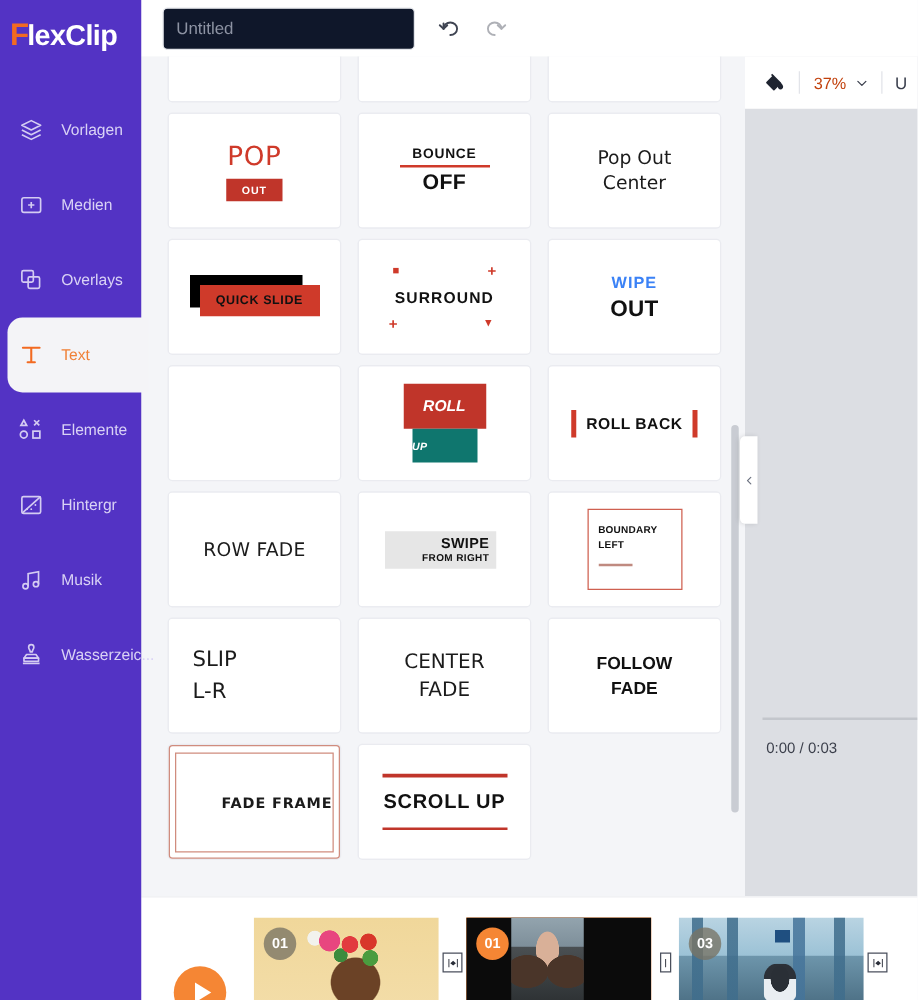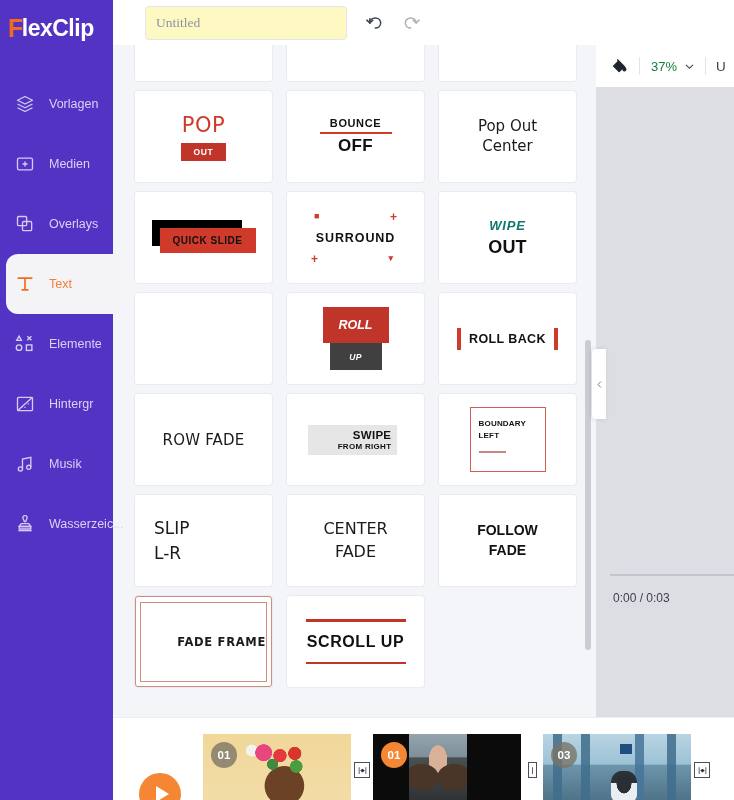--- a/index.html
+++ b/index.html
@@ -95,29 +95,29 @@
   .topbar {
     position: absolute;
     left: 113px; top: 0;
     width: 621px; height: 45px;
     background: #ffffff;
     display: flex;
     align-items: center;
     z-index: 12;
   }
   .title-input {
-    margin-left: 32px;
+    margin-left: 17px;
     width: 202px; height: 34px;
     border: 1px solid #e3e5ea;
     border-radius: 4px;
-    background: #fef9c3;
+    background: #0f172a;
     font-size: 13.5px;
     color: #7b8193;
     padding: 0 10px;
-    font-family: Liberation Serif, serif;
+    font-family: Liberation Sans, sans-serif;
     outline: none;
   }
   .title-input::placeholder { color: #8d93a3; }
   .hist-btns {
     display: flex;
     align-items: center;
     margin-left: 16px;
     gap: 16px;
   }
   .hist-btn { cursor: pointer; width: 22px; height: 22px; display: flex; align-items: center; justify-content: center;}
@@ -204,40 +204,40 @@
   }
 
   .s-surround { position: relative; }
   .s-surround .l1 { font-size: 12.5px; font-weight: 800; letter-spacing: 0.9px; color: #111; }
   .s-surround .m { position: absolute; color: #cf3a2a; font-size: 10px; font-weight: 700; line-height: 1;}
   .s-surround .m.tl { left: 19px; top: 22px; font-size: 12px; }
   .s-surround .m.tr { right: 26px; top: 23px; font-size: 9px;}
   .s-surround .m.bl { left: 22px; bottom: 24px; font-size: 9px;}
   .s-surround .m.br { right: 22px; bottom: 22px; font-size: 12px;}
 
-  .s-wipe .l1 { font-size: 13px; font-weight: 800; color: #0f766e; letter-spacing: 0.8px; font-style: italic; }
+  .s-wipe .l1 { font-size: 13px; font-weight: 800; color: #3b82f6; letter-spacing: 0.8px; }
   .s-wipe .l2 { font-size: 18px; font-weight: 800; color: #111; margin-top: 4px; letter-spacing: 0.2px;}
 
   .s-fadeup .l1 {
     font-size: 14px; font-weight: 800; color: #111; line-height: 1.35; text-align: left; align-self: center;
   }
 
   .s-rollup .block {
     position: relative; width: 66px; height: 63px;
   }
   .s-rollup .b1 {
     position: absolute; left: 0; top: 0; width: 66px; height: 36px; background: #c0352a;
     display: flex; align-items: center; justify-content: center;
   }
   .s-rollup .b1 span {
     font-size: 12.5px; font-weight: 800; font-style: italic; color: #fff;
   }
   .s-rollup .b2 {
-    position: absolute; left: 7px; top: 36px; width: 52px; height: 27px; background: #404040;
-    display: flex; align-items: center; justify-content: center;
+    position: absolute; left: 7px; top: 36px; width: 52px; height: 27px; background: #0f766e;
+    display: flex; align-items: center; 
   }
   .s-rollup .b2 span {
     font-size: 8.5px; font-weight: 800; font-style: italic; color: #fff; letter-spacing: 0.4px;
   }
 
   .s-rollback .row { display: flex; align-items: center; gap: 8px; }
   .s-rollback .bar { width: 4px; height: 22px; background: #cf3a2a; }
   .s-rollback .l1 { font-size: 12.5px; font-weight: 800; letter-spacing: 0.4px; color: #111; }
 
   .s-rowfade .l1 {
@@ -331,21 +331,21 @@
     background: #ffffff;
     display: flex; align-items: center;
     z-index: 7;
   }
   .pt-icon {
     margin-left: 13px; width: 20px; height: 20px;
     display: flex; align-items: center; justify-content: center; cursor: pointer;
   }
   .pt-div { width: 1px; height: 18px; background: #e2e4e9; margin-left: 10px; }
   .pt-zoom {
-    margin-left: 11px; font-size: 13px; color: #15803d; display: flex; align-items: center; gap: 7px; cursor: pointer;
+    margin-left: 11px; font-size: 13px; color: #c2410c; display: flex; align-items: center; gap: 7px; cursor: pointer;
   }
   .pt-right-label {
     margin-left: 10px; font-size: 13.5px; color: #3a3f4d; white-space: nowrap; overflow: hidden;
   }
   .stage {
     position: absolute;
     left: 596px; top: 87px;
     width: 138px; height: 497px;
     background: #dcdee3;
     z-index: 6;

